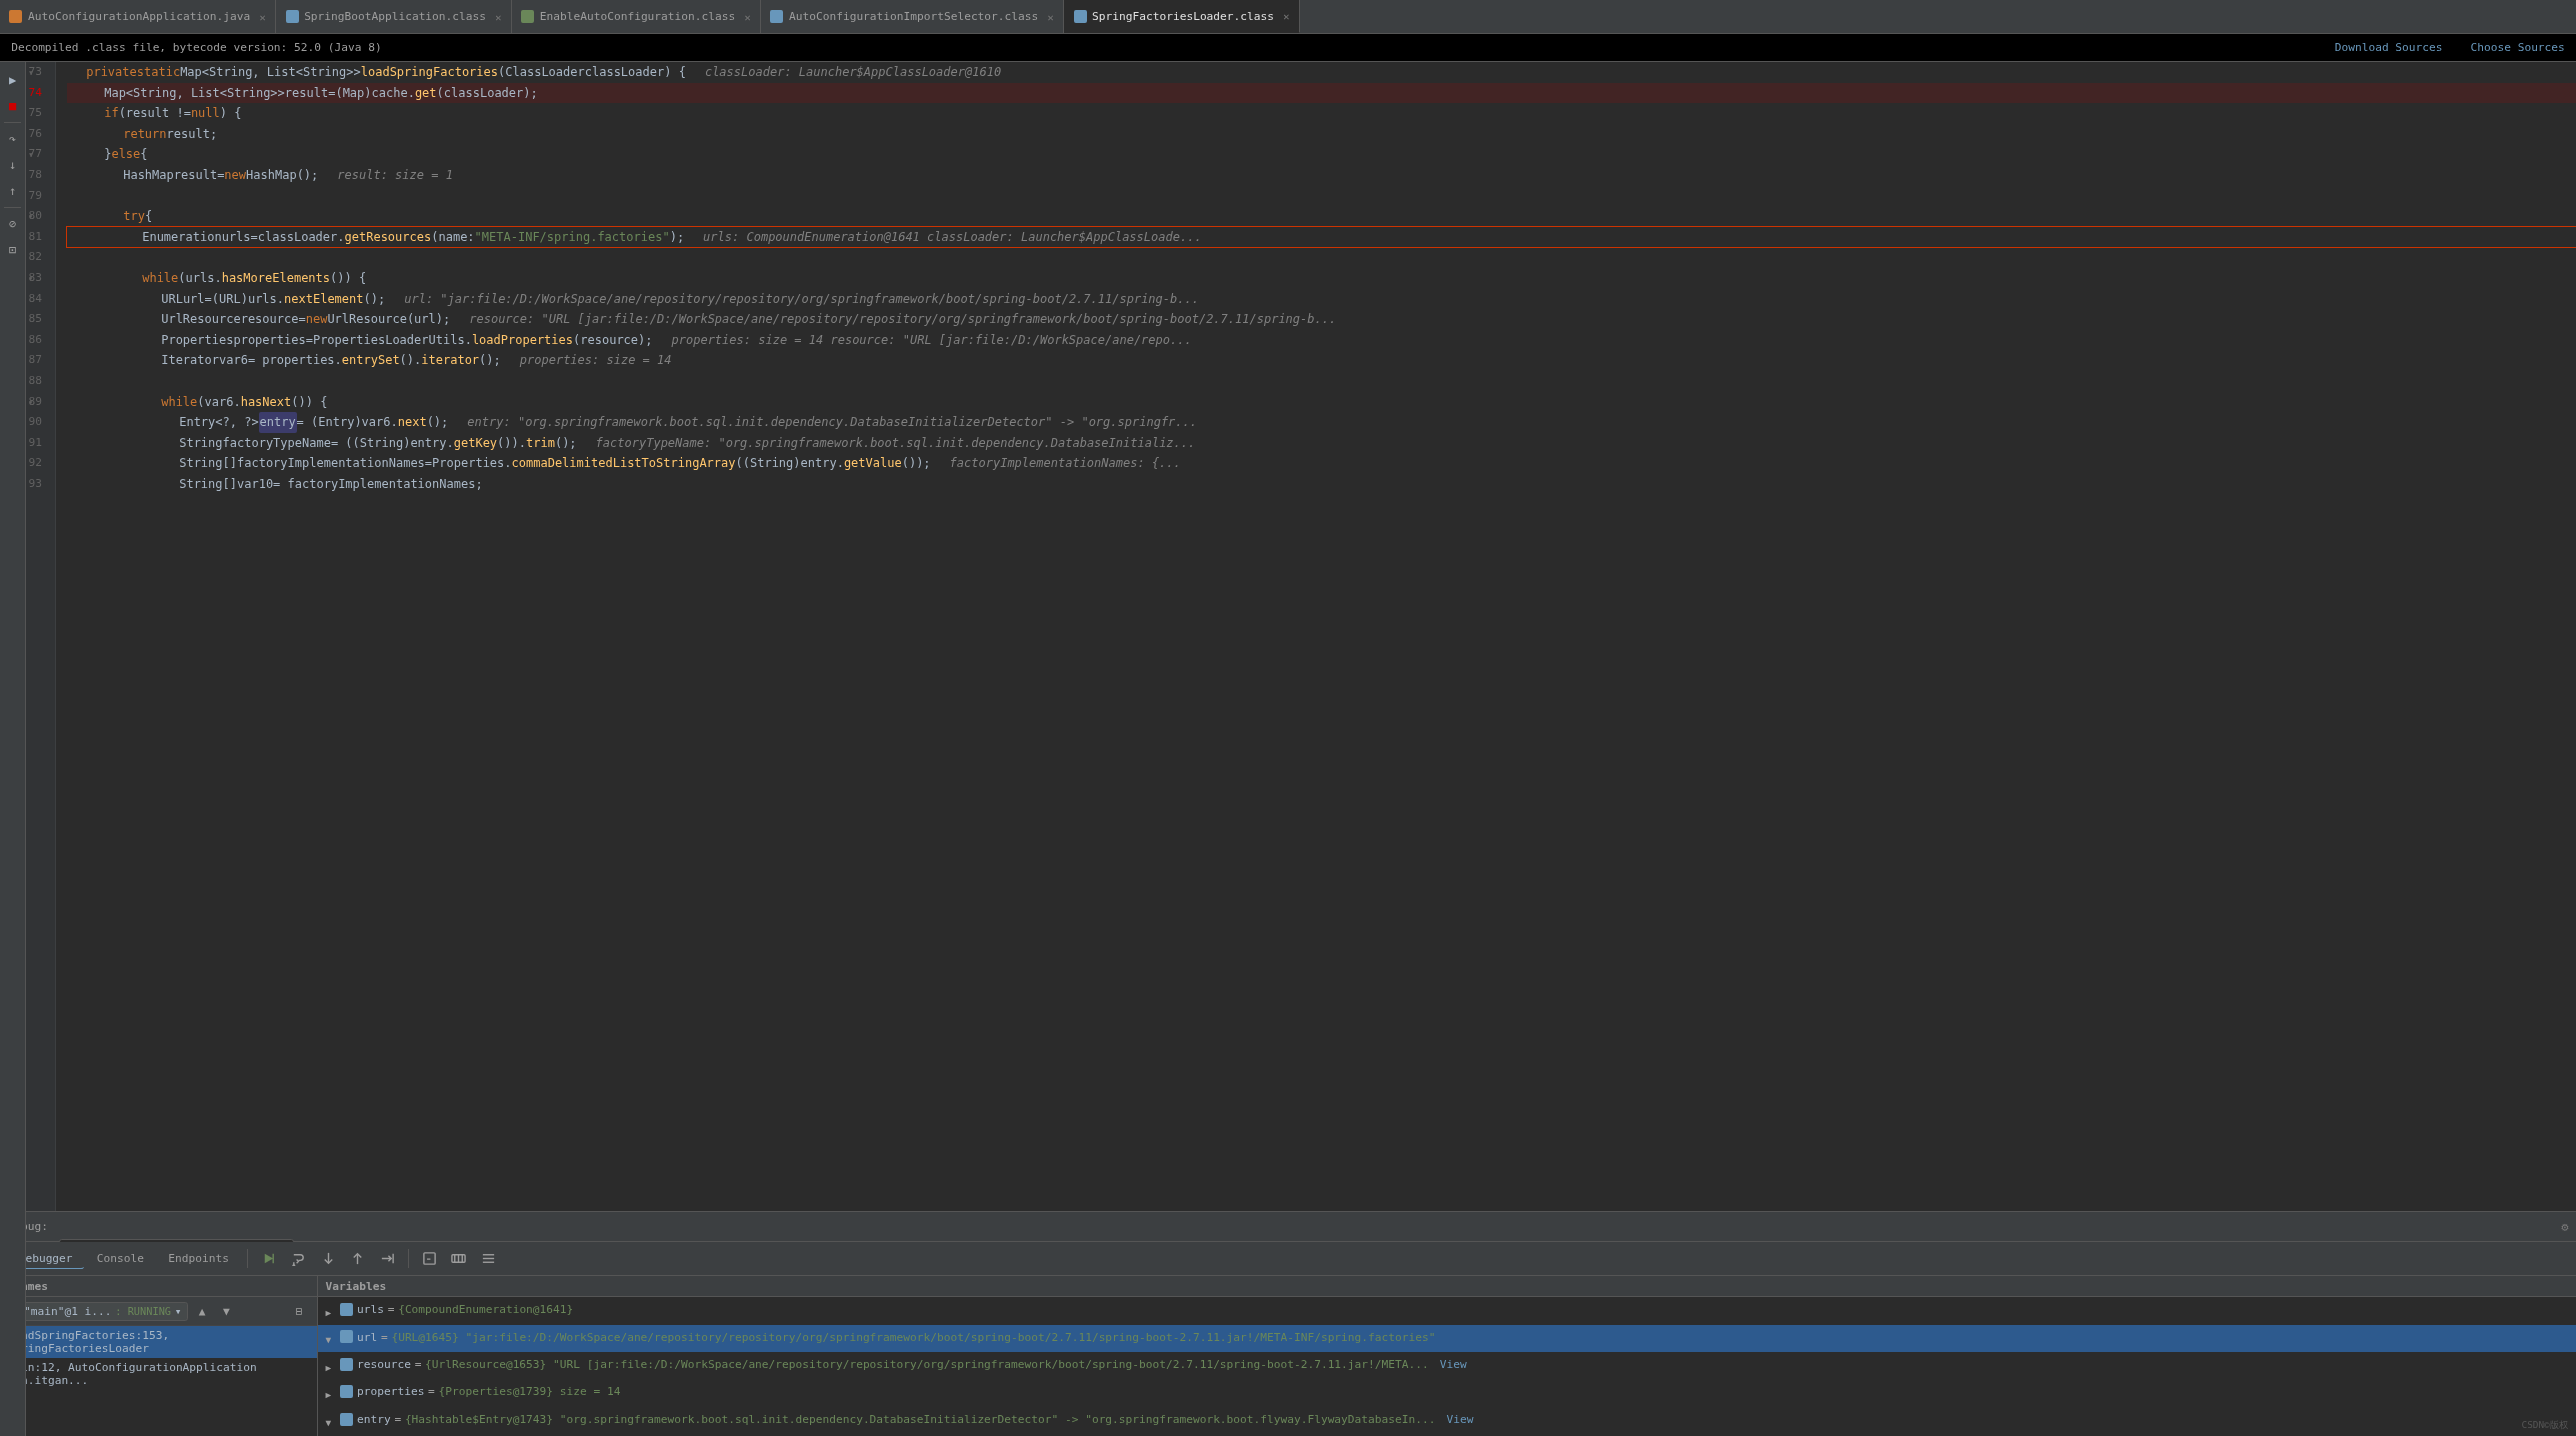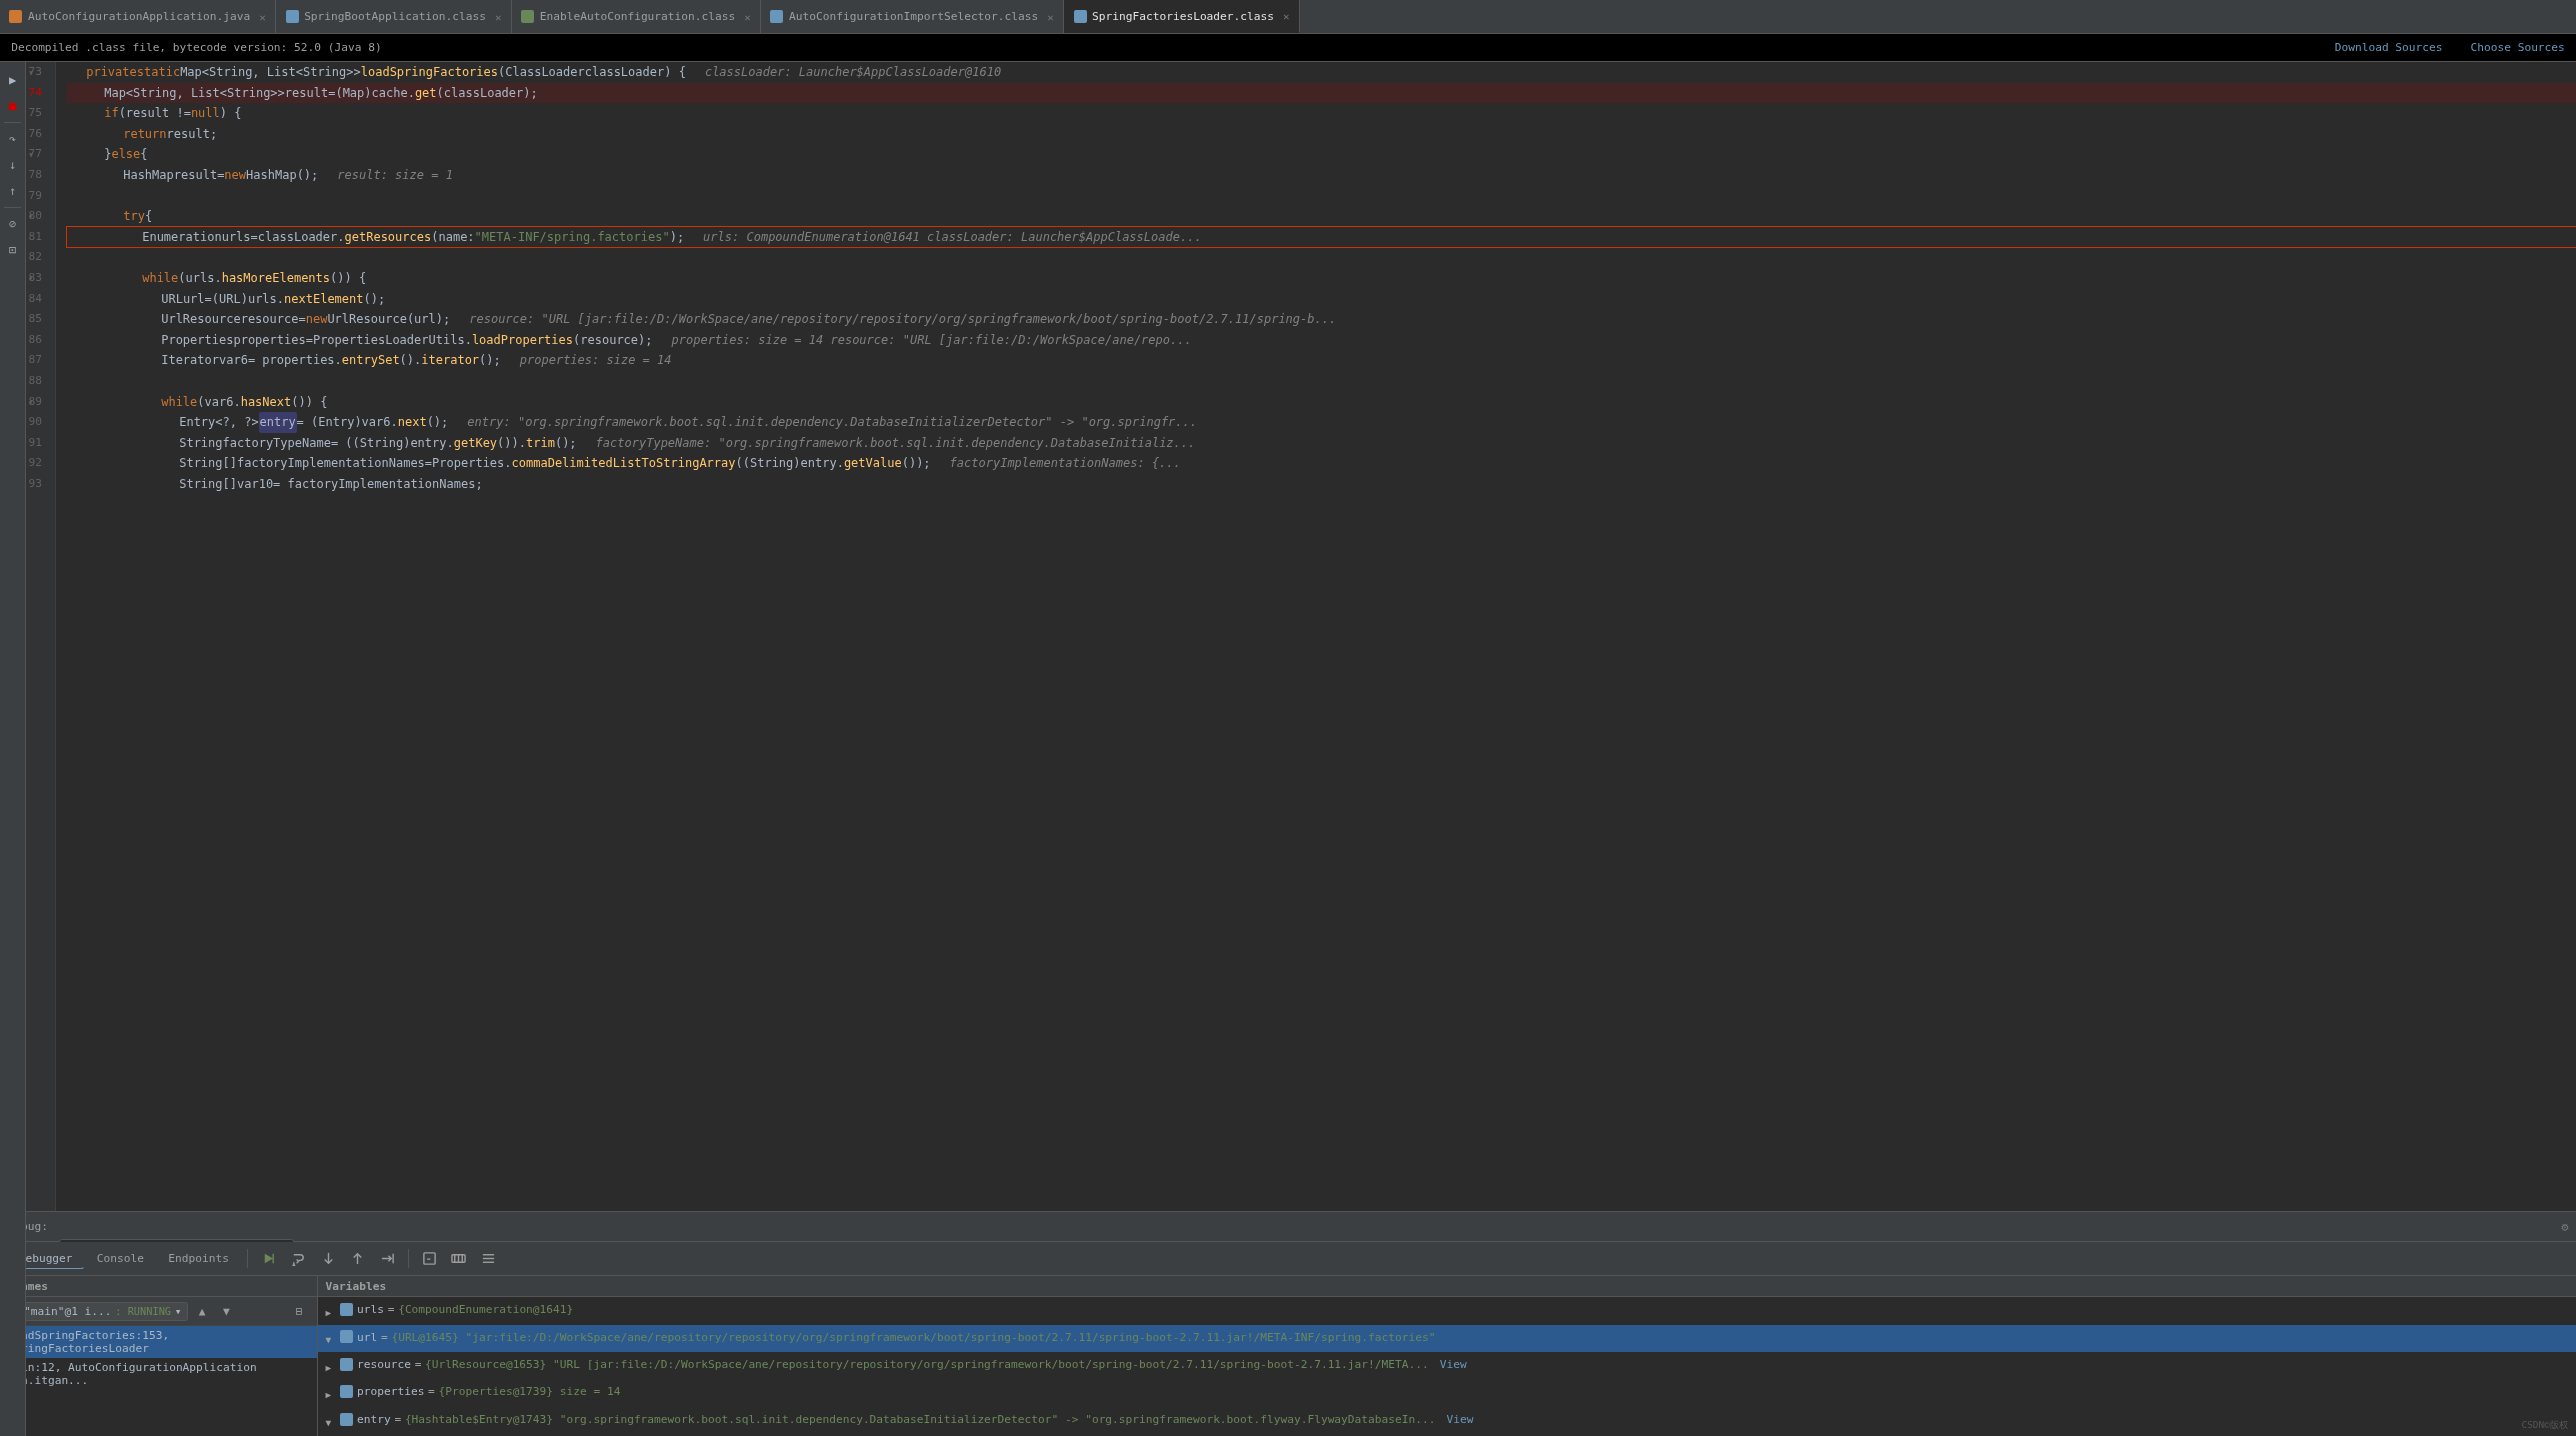--- a/index.html
+++ b/index.html
@@ -612,20 +612,21 @@
     </div>
 
     <div class="code-line">
       <span style="margin-left:94px"></span>
       <span class="type">URL </span>
       <span class="param">url </span>
       <span class="punct">= </span>
       <span class="punct">(URL)urls.</span>
       <span class="method">nextElement</span>
       <span class="punct">();</span>
+      <span class="comment" style="margin-left:19px">url: "jar:file:/D:/WorkSpace/ane/repository/repository/org/springframework/boot/spring-boot/2.7.11/spring-b...</span>
     </div>
 
     <div class="code-line">
       <span style="margin-left:94px"></span>
       <span class="type">UrlResource </span>
       <span class="param">resource </span>
       <span class="punct">= </span>
       <span class="kw">new </span>
       <span class="type">UrlResource</span>
       <span class="punct">(url);</span>

